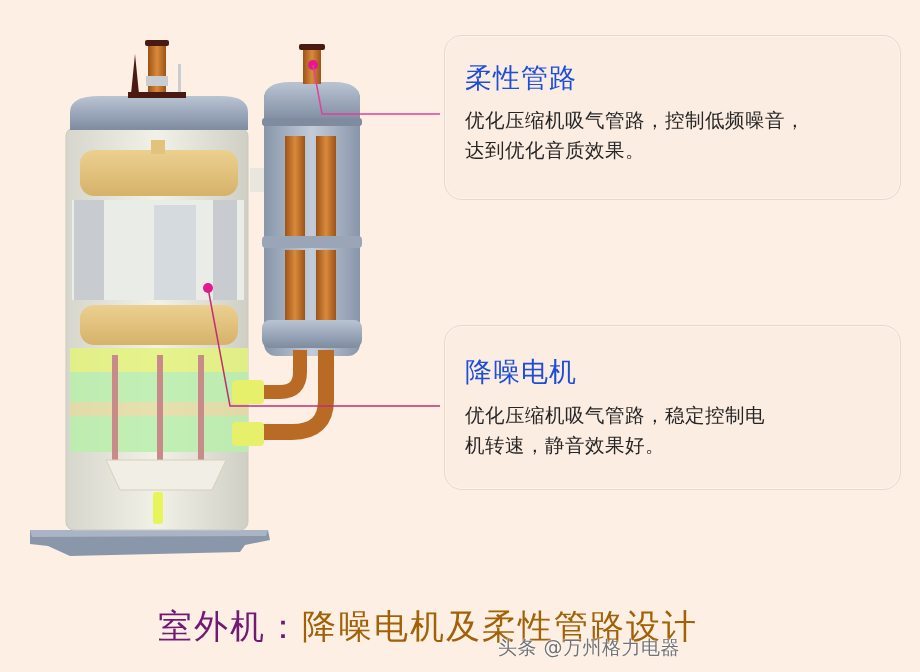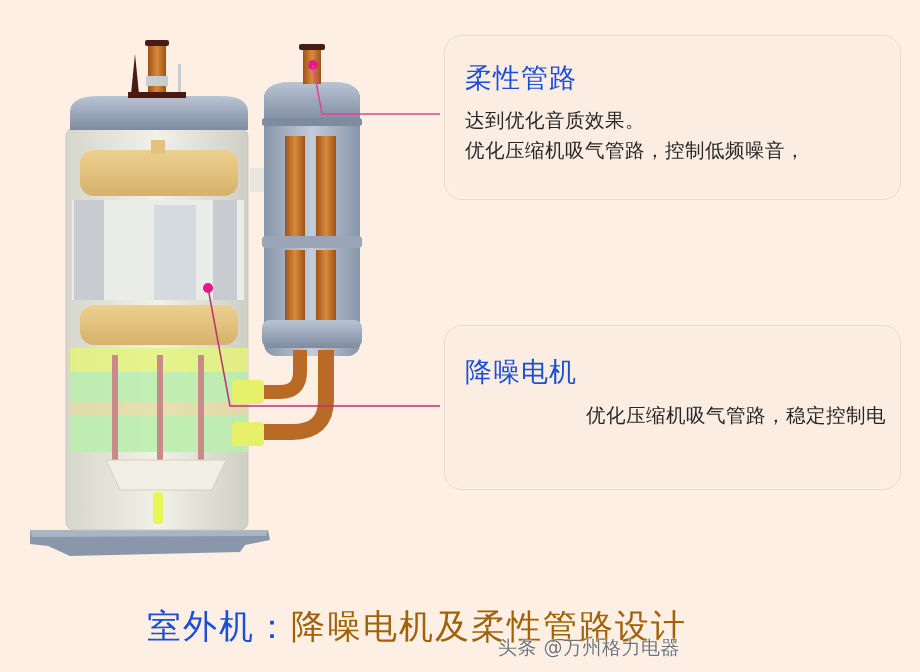--- a/index.html
+++ b/index.html
@@ -2,21 +2,21 @@
 <html><head>
 <meta charset="utf-8">
 <style>
   html,body{margin:0;padding:0;}
   body{width:920px;height:672px;background:#fdefe4;position:relative;overflow:hidden;font-family:"DejaVu Sans",sans-serif;}
   .diagram{position:absolute;left:0;top:0;width:440px;height:590px;}
   .callout{position:absolute;background:#fcede2;border:1px solid #e9d7cb;border-radius:18px;box-shadow:0 0 0 1px rgba(255,255,255,0.4) inset;}
   .callout .title{position:absolute;left:20px;font-size:27px;color:#1d4ed8;letter-spacing:1px;}
   .callout .body{position:absolute;left:20px;right:14px;font-size:19.5px;color:#262626;line-height:30px;letter-spacing:0.5px;}
   .footer-title{position:absolute;left:147px;top:604px;font-size:34px;letter-spacing:2px;}
-  .footer-title .accent{color:#1d4ed8;}
+  .footer-title .accent{color:#701a75;margin-left:11px;}
   .footer-title .main{color:#a16207;}
   .watermark{position:absolute;left:498px;top:635px;font-size:19px;color:#737373;letter-spacing:0.5px;text-shadow:0 0 2px #fff,0 0 2px #fff;}
 </style>
 </head>
 <body>
 
 <svg class="diagram" viewBox="0 0 440 590" width="440" height="590">
   <defs>
     <linearGradient id="shellGrad" x1="0" x2="1" y1="0" y2="0">
       <stop offset="0" stop-color="#d6d6cc"></stop>
@@ -110,29 +110,30 @@
 
   <circle cx="313" cy="65" r="5" fill="#e6188f"></circle>
   <polyline points="313,65 322,114 440,114" fill="none" stroke="#e0429a" stroke-width="1.5"></polyline>
   <circle cx="208" cy="288" r="5" fill="#e6188f"></circle>
   <polyline points="208,288 230,406 440,406" fill="none" stroke="#c0306f" stroke-width="1.5"></polyline>
 </svg>
 
 <div class="callout" style="left:444px;top:35px;width:455px;height:163px;">
   <div class="title" style="top:24px;">柔性管路</div>
   <div class="body" style="top:70px;">
+    <div>优化压缩机吸气管路，控制低频噪音，</div>
     <div>达到优化音质效果。</div>
-    <div>优化压缩机吸气管路，控制低频噪音，</div>
   </div>
 </div>
 
-<div class="callout" style="left:444px;top:325px;width:455px;height:163px;text-align:right;">
+<div class="callout" style="left:444px;top:325px;width:455px;height:163px;">
   <div class="title" style="top:28px;">降噪电机</div>
   <div class="body" style="top:75px;">
     <div>优化压缩机吸气管路，稳定控制电</div>
+    <div>机转速，静音效果好。</div>
   </div>
 </div>
 
 <div class="footer-title">
   <span class="accent">室外机：</span><span class="main">降噪电机及柔性管路设计</span>
 </div>
 
 <div class="watermark">头条 @万州格力电器</div>
 
 </body></html>

